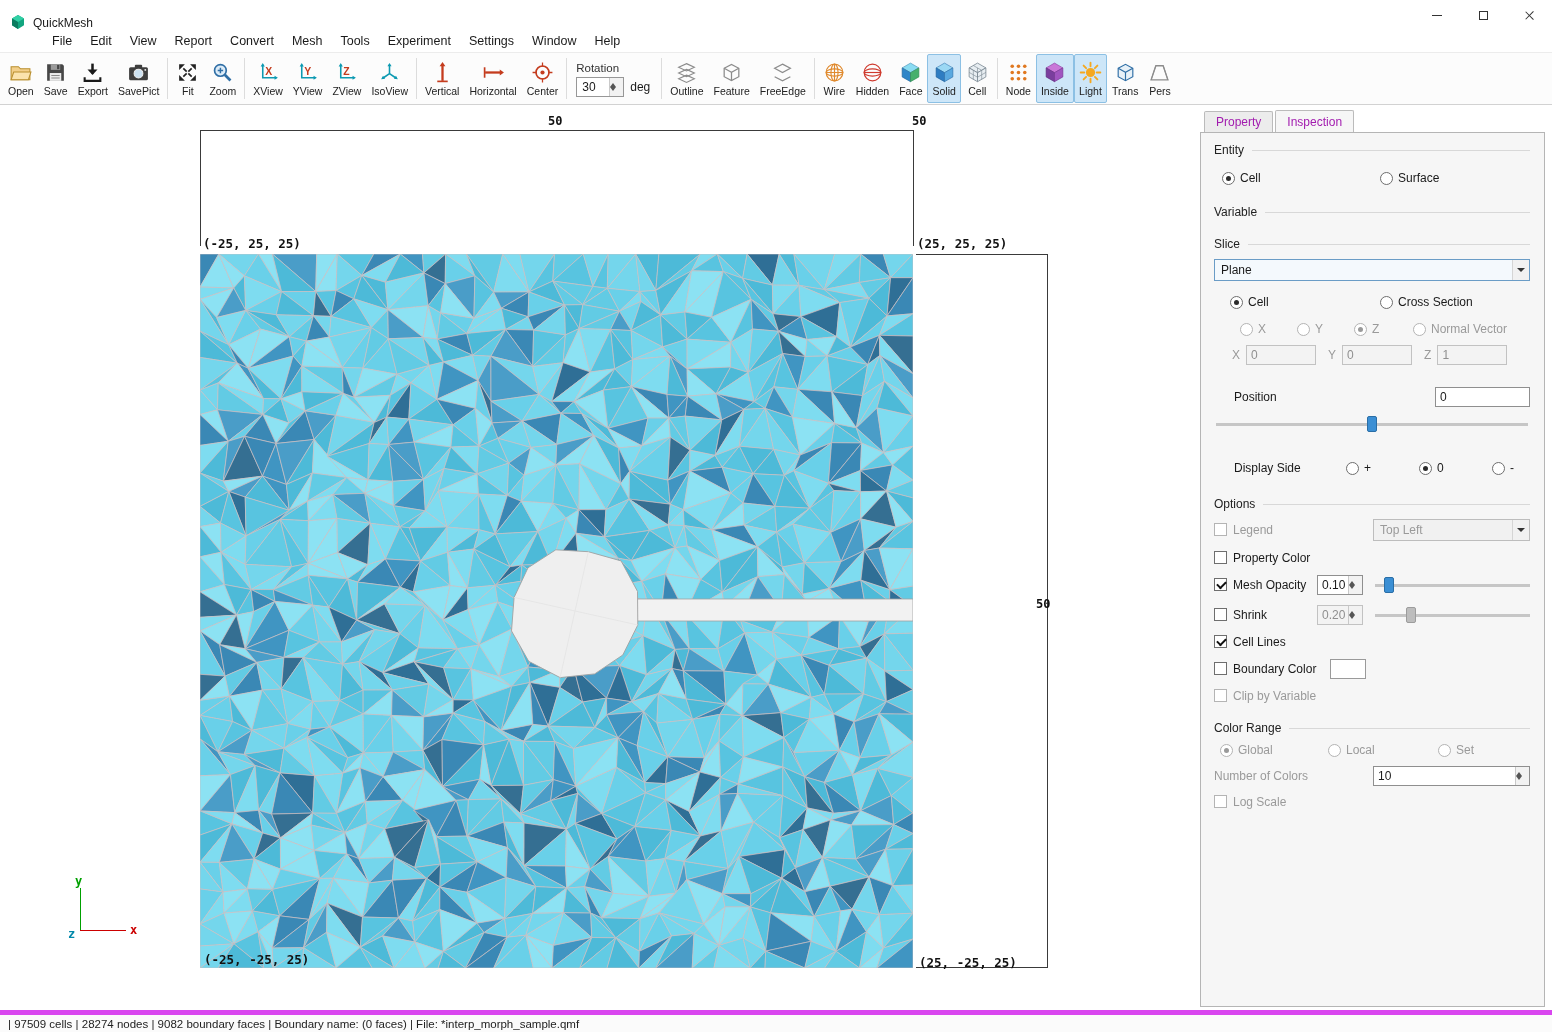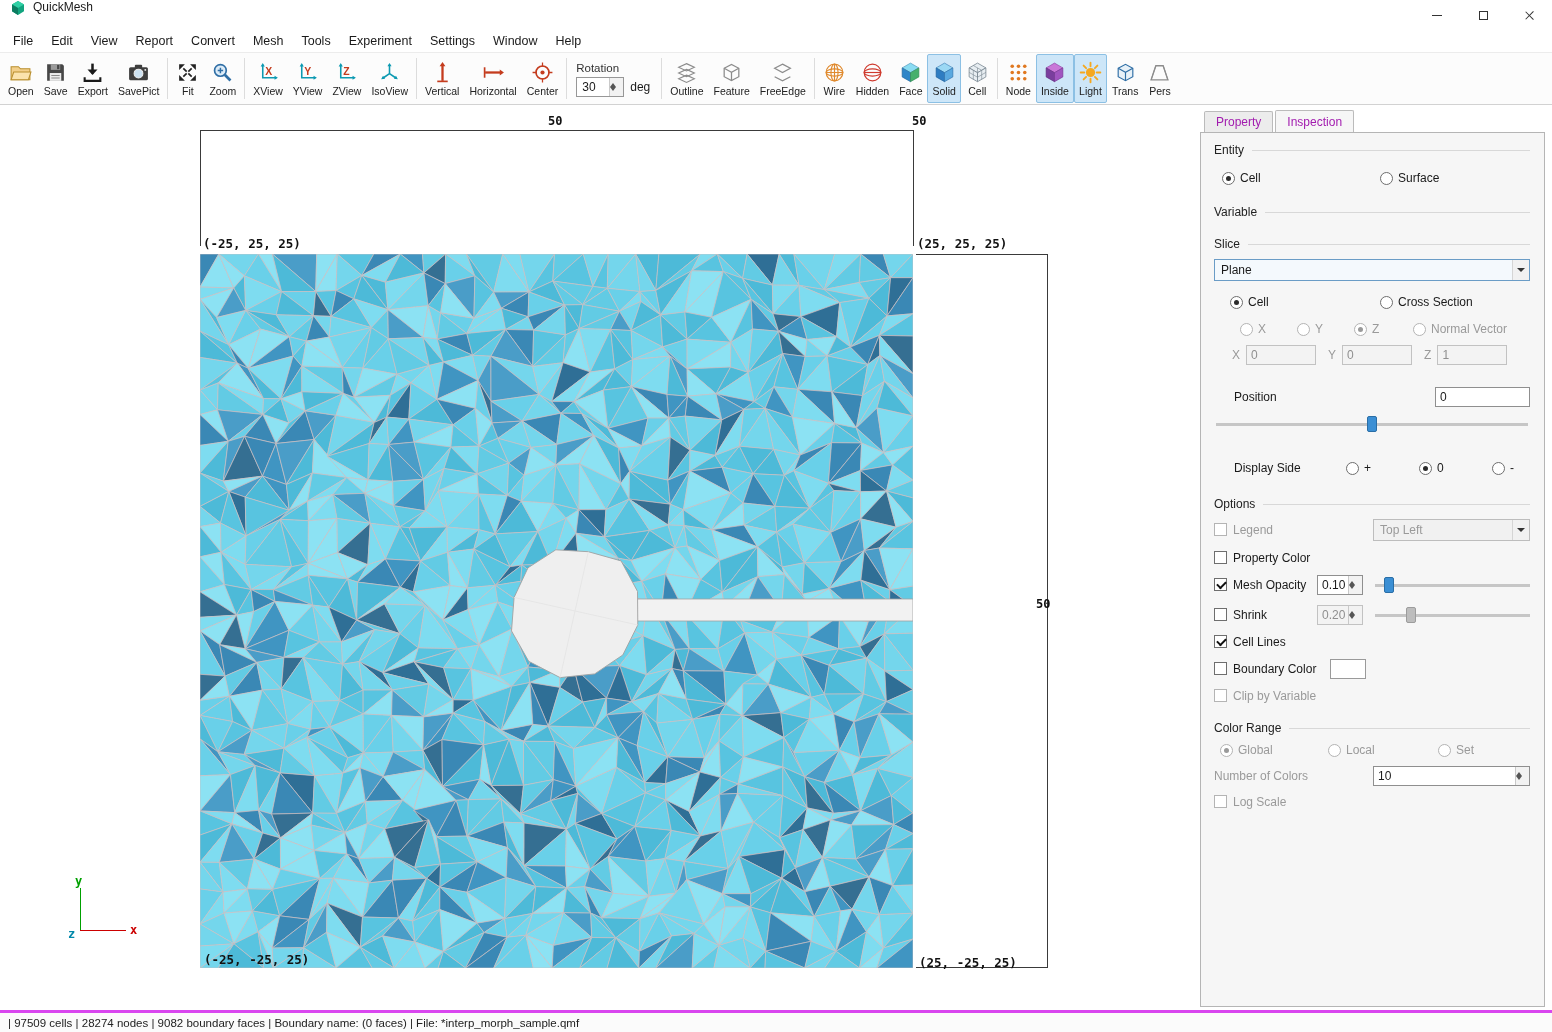--- a/index.html
+++ b/index.html
@@ -1,33 +1,33 @@
 <!DOCTYPE html>
 <html><head>
 <meta charset="utf-8">
 <style>
   *{margin:0;padding:0;box-sizing:border-box;}
   body{width:1552px;height:1032px;position:relative;overflow:hidden;background:#fff;
        font-family:"Liberation Sans",sans-serif;font-size:12px;color:#1a1a1a;}
 
   
-  .titlebar{height:30px;display:flex;align-items:flex-start;padding-left:10px;background:#fff;}
+  .titlebar{height:30px;display:flex;align-items:flex-end;padding-left:10px;background:#fff;}
   .titlebar .logo{width:16px;height:16px;margin-right:7px;}
   .titlebar .logo svg{width:100%;height:100%;}
   .win-controls{margin-left:auto;display:flex;height:100%;}
   .win-btn{width:46px;display:flex;align-items:center;justify-content:center;}
   .glyph-min{width:10px;height:1px;background:#333;display:block;}
   .glyph-max{width:9px;height:9px;border:1px solid #333;display:block;}
   .glyph-close{position:relative;width:11px;height:11px;display:block;}
   .glyph-close::before,.glyph-close::after{content:"";position:absolute;left:5px;top:0;width:1.4px;height:11px;background:#333;}
   .glyph-close::before{transform:rotate(45deg);}
   .glyph-close::after{transform:rotate(-45deg);}
 
   
-  .menubar{height:22px;display:flex;align-items:center;padding-left:4px;background:#fff;}
+  .menubar{height:22px;display:flex;align-items:center;padding-left:4px;background:#fff;margin-left:39px;}
   .menu-item{padding:2px 9px;font-size:12.5px;}
 
   
   .toolbar{height:53px;background:#fcfcfc;border-top:1px solid #ececec;border-bottom:1px solid #d2d2d2;
            display:flex;align-items:center;padding:0 3px;white-space:nowrap;}
   .tbtn{min-width:33px;height:49px;display:flex;flex-direction:column;align-items:center;justify-content:center;
         gap:1px;padding:0 4px;border:1px solid transparent;border-radius:2px;}
   .tbtn.active{background:#cde6f8;border-color:#8cc0e4;}
   .ticon{width:23px;height:23px;display:block;}
   .ticon svg{width:100%;height:100%;display:block;}
@@ -85,21 +85,21 @@
   .disabled{color:#9a9a9a;}
   .disabled .rdot,.disabled .cbox{border-color:#b4b4b4;}
   .disabled .rdot.on::after{background:#9a9a9a;}
   .combo.dis{background:#f1f1f1;color:#9a9a9a;border-color:#bdbdbd;}
   .tinput.dis{background:#f3f3f3;color:#8f8f8f;border-color:#c2c2c2;}
   .spin.dis{background:#f3f3f3;color:#8f8f8f;border-color:#c2c2c2;}
   .slider.dis .handle{background:#bdbdbd;border-color:#9c9c9c;}
 
   
   .statusbar{position:absolute;left:0;bottom:0;width:1552px;height:22px;background:#fbfbfb;
-             border-top:3px solid #d946ef;display:flex;align-items:center;padding-left:8px;
+             border-top:5px solid #d946ef;display:flex;align-items:center;padding-left:8px;
              font-size:11.5px;color:#222;}
 </style>
 </head>
 <body>
 
 <div class="titlebar">
   <span class="logo" id="app-logo"><svg viewBox="0 0 16 16">
         <path d="M8 1l6 3.4v6.9L8 15l-6-3.7V4.4z" fill="#12a57f"></path>
         <path d="M8 1l6 3.4L8 8 2 4.4z" fill="#31d0a5"></path>
         <path d="M8 8v7l-6-3.7V4.4z" fill="#0c7c60"></path>

